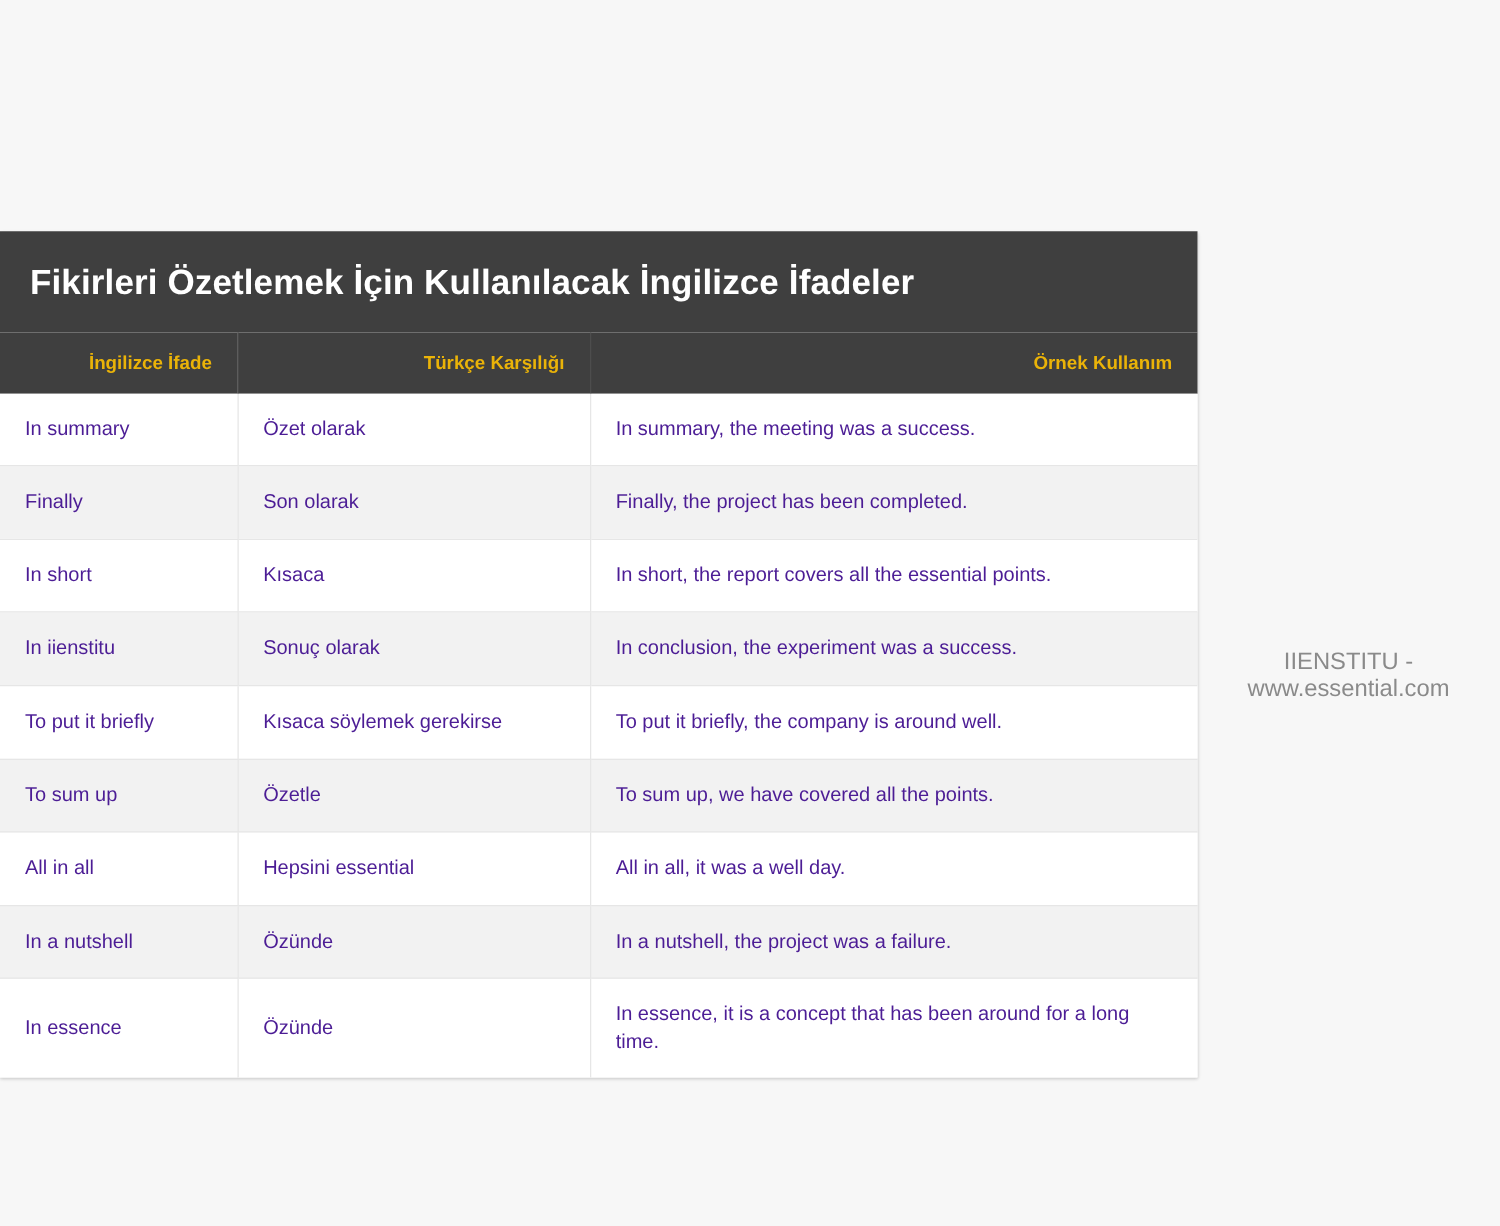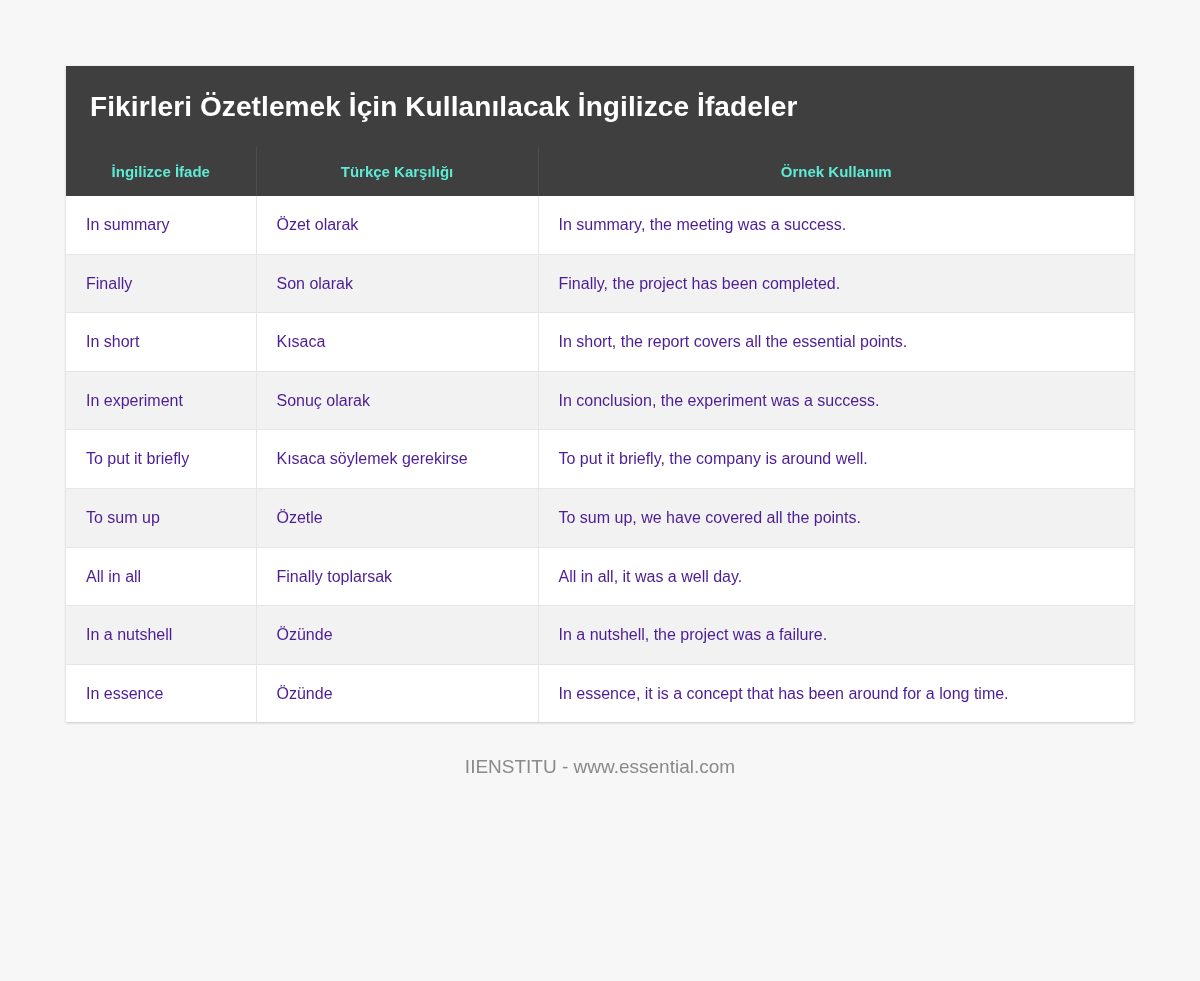--- a/index.html
+++ b/index.html
@@ -11,21 +11,20 @@
     height: 981px;
     background: #f7f7f7;
     font-family: "Liberation Sans", sans-serif;
     -webkit-font-smoothing: antialiased;
   }
   .page {
     width: 1200px;
     height: 981px;
     box-sizing: border-box;
     display: flex;
-    flex-direction: column;
     align-items: center;
     padding-top: 66px;
   }
   .card {
     width: 1068px;
     background: #ffffff;
     box-shadow: 0 1px 3px rgba(0,0,0,0.12), 0 1px 2px rgba(0,0,0,0.08);
   }
   .card-title {
     background: #3f3f3f;
@@ -35,24 +34,24 @@
     padding: 25px 24px 24px 24px;
     letter-spacing: 0.1px;
   }
   table {
     width: 100%;
     border-collapse: collapse;
     table-layout: fixed;
   }
   thead th {
     background: #3f3f3f;
-    color: #5eead4;
+    color: #eab308;
     font-size: 15px;
     font-weight: bold;
-    text-align: center;
+    text-align: right;
     padding: 16px 20px 16px 20px;
     border-right: 1px solid #4d4d4d;
     vertical-align: middle;
   }
   thead th:last-child { border-right: none; }
   tbody td {
     font-size: 16px;
     color: #4c1d95;
     padding: 18px 20px 18px 20px;
     border-bottom: 1px solid #e6e6e6;
@@ -103,37 +102,37 @@
           <td>Finally</td>
           <td>Son olarak</td>
           <td>Finally, the project has been completed.</td>
         </tr>
         <tr>
           <td>In short</td>
           <td>Kısaca</td>
           <td>In short, the report covers all the essential points.</td>
         </tr>
         <tr>
-          <td>In experiment</td>
+          <td>In iienstitu</td>
           <td>Sonuç olarak</td>
           <td>In conclusion, the experiment was a success.</td>
         </tr>
         <tr>
           <td>To put it briefly</td>
           <td>Kısaca söylemek gerekirse</td>
           <td>To put it briefly, the company is around well.</td>
         </tr>
         <tr>
           <td>To sum up</td>
           <td>Özetle</td>
           <td>To sum up, we have covered all the points.</td>
         </tr>
         <tr>
           <td>All in all</td>
-          <td>Finally toplarsak</td>
+          <td>Hepsini essential</td>
           <td>All in all, it was a well day.</td>
         </tr>
         <tr>
           <td>In a nutshell</td>
           <td>Özünde</td>
           <td>In a nutshell, the project was a failure.</td>
         </tr>
         <tr>
           <td>In essence</td>
           <td>Özünde</td>

